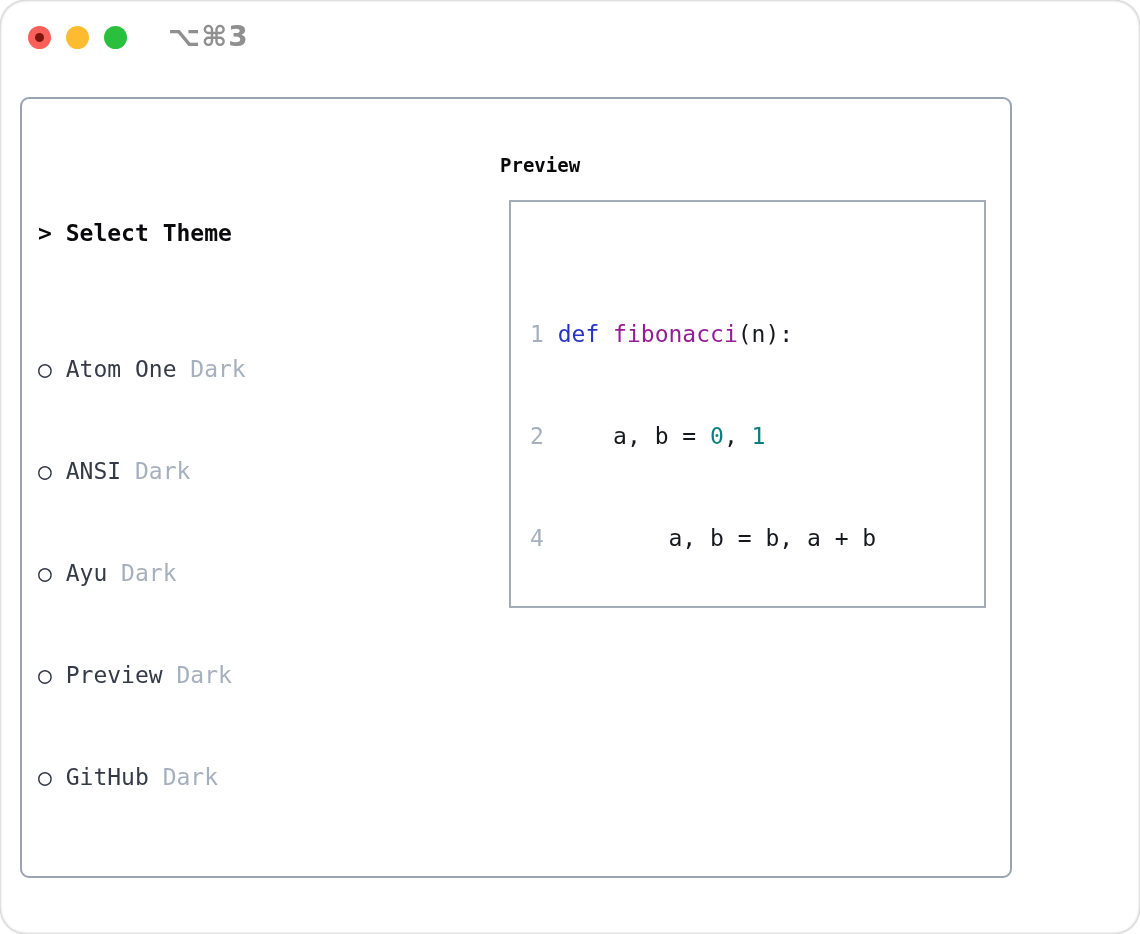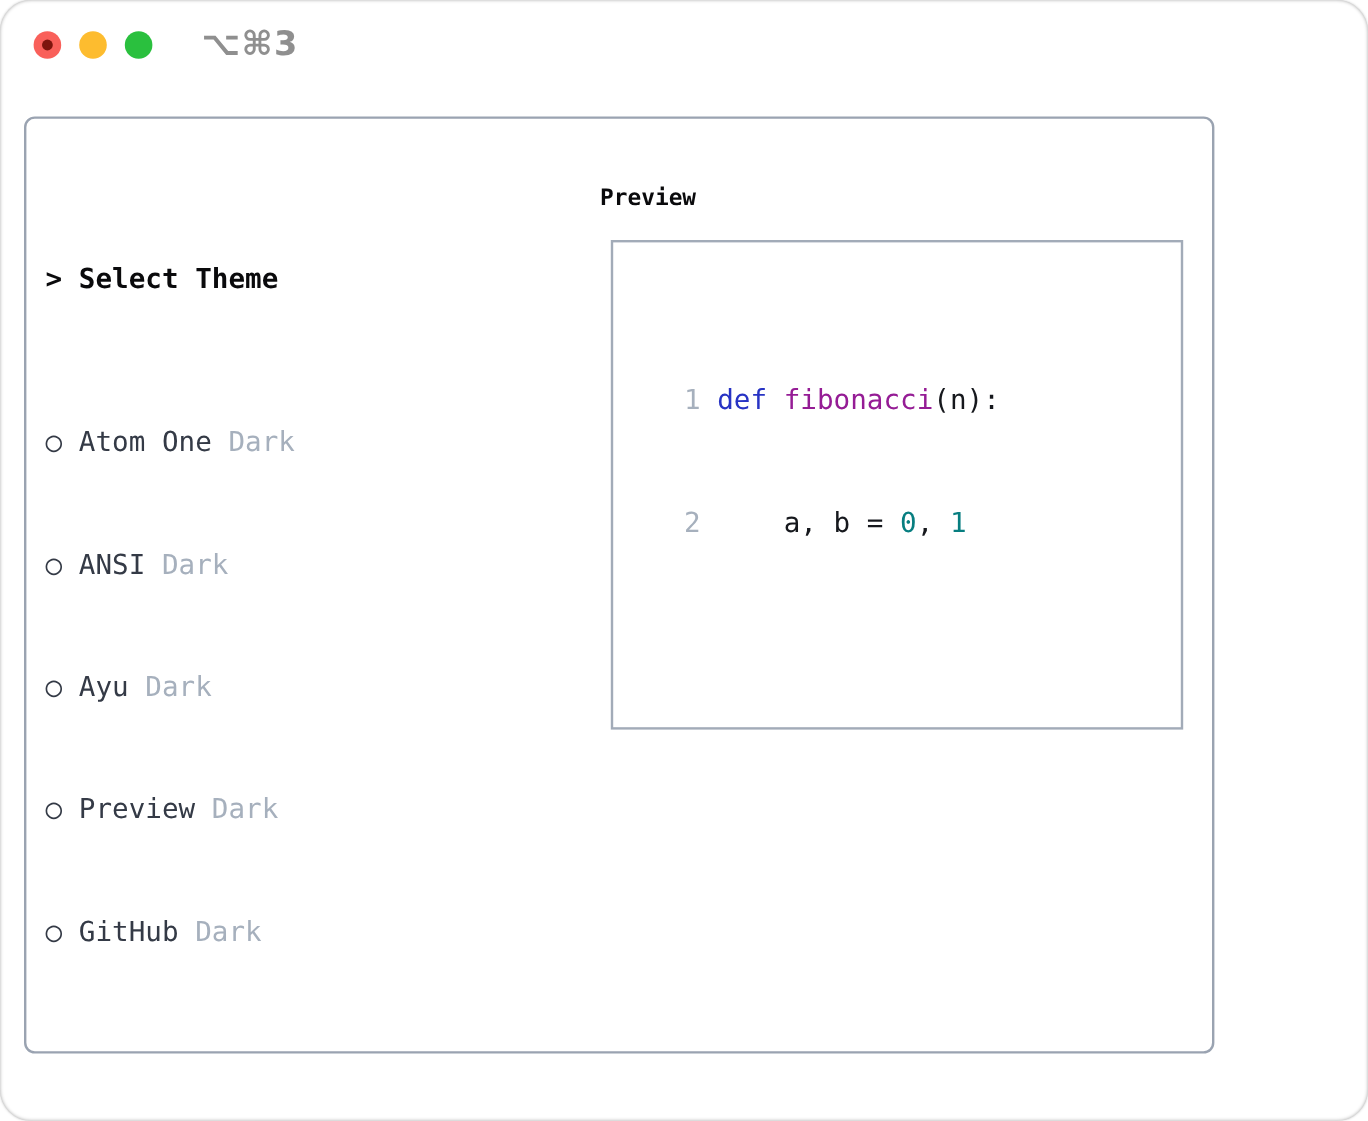--- a/index.html
+++ b/index.html
@@ -43,21 +43,21 @@
   
   .preview-label{
     position:absolute; left:478px; top:49px; height:34px; line-height:34px;
     font-size:19px; font-weight:bold; color:#0a0a0c; white-space:pre;
   }
   .preview-box{
     position:absolute; left:487px; top:101px; width:477px; height:408px;
     border:2px solid #a2abb8; background:#ffffff;
   }
   .codeblock{ padding:47px 0 0 19px; font-size:23px; line-height:34px; white-space:pre; }
-  .cl{ height:34px;margin-left:40px; }
+  .cl{ height:34px; }
   .gap{ height:40px; }
   .tok-ln{ color:#a6b0bd; }
   .tok-kw{ color:#2733c4; }
   .tok-fn{ color:#951c95; }
   .tok-num{ color:#077e80; }
   .tok-pl{ color:#16181d; }
 </style>
 </head>
 <body>
 
@@ -98,20 +98,21 @@
       
       
     </div>
 
     <div class="preview-label">Preview</div>
 
     <div class="preview-box">
       <div class="codeblock">
         <div class="cl"><span class="tok-ln">1 </span><span class="tok-kw">def</span><span class="tok-pl"> </span><span class="tok-fn">fibonacci</span><span class="tok-pl">(n):</span></div>
         <div class="cl"><span class="tok-ln">2 </span><span class="tok-pl">    a, b = </span><span class="tok-num">0</span><span class="tok-pl">, </span><span class="tok-num">1</span></div>
+        <div class="cl"><span class="tok-ln">4 </span><span class="tok-pl">        a, b = b, a + b</span></div>
         <div class="gap"></div>
         
         
         
       </div>
     </div>
 
   </div>
 </div>
 

